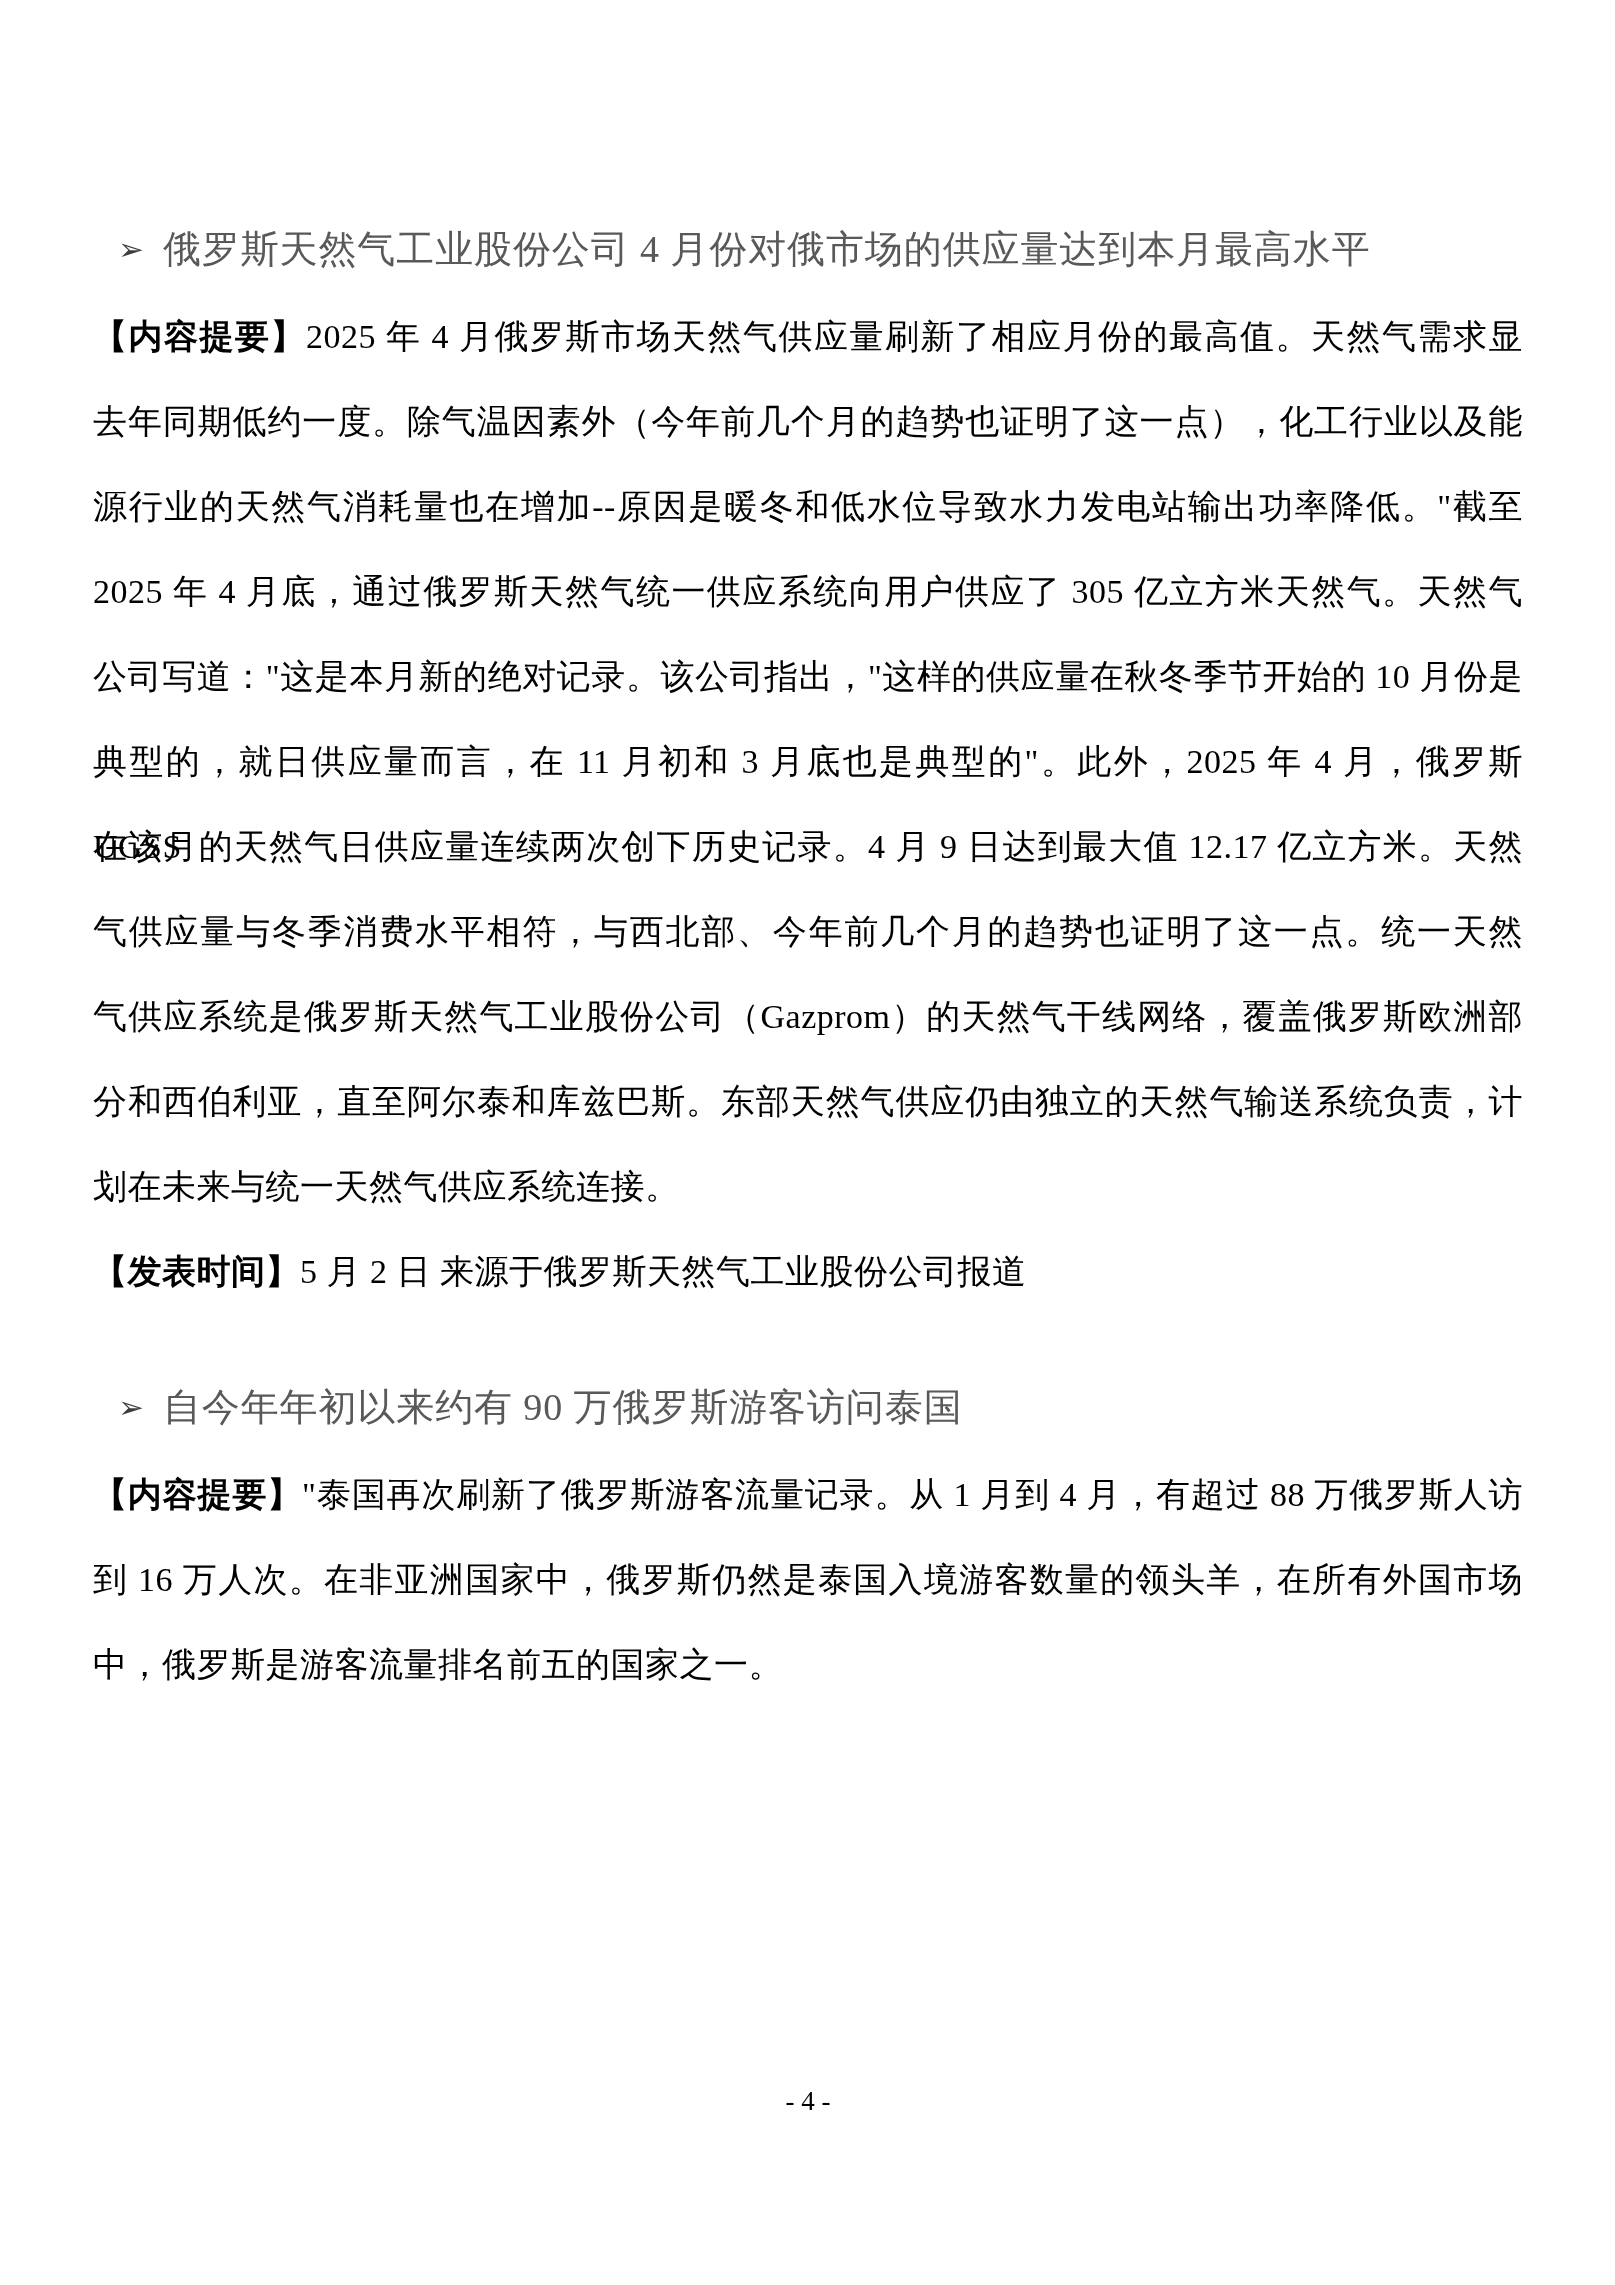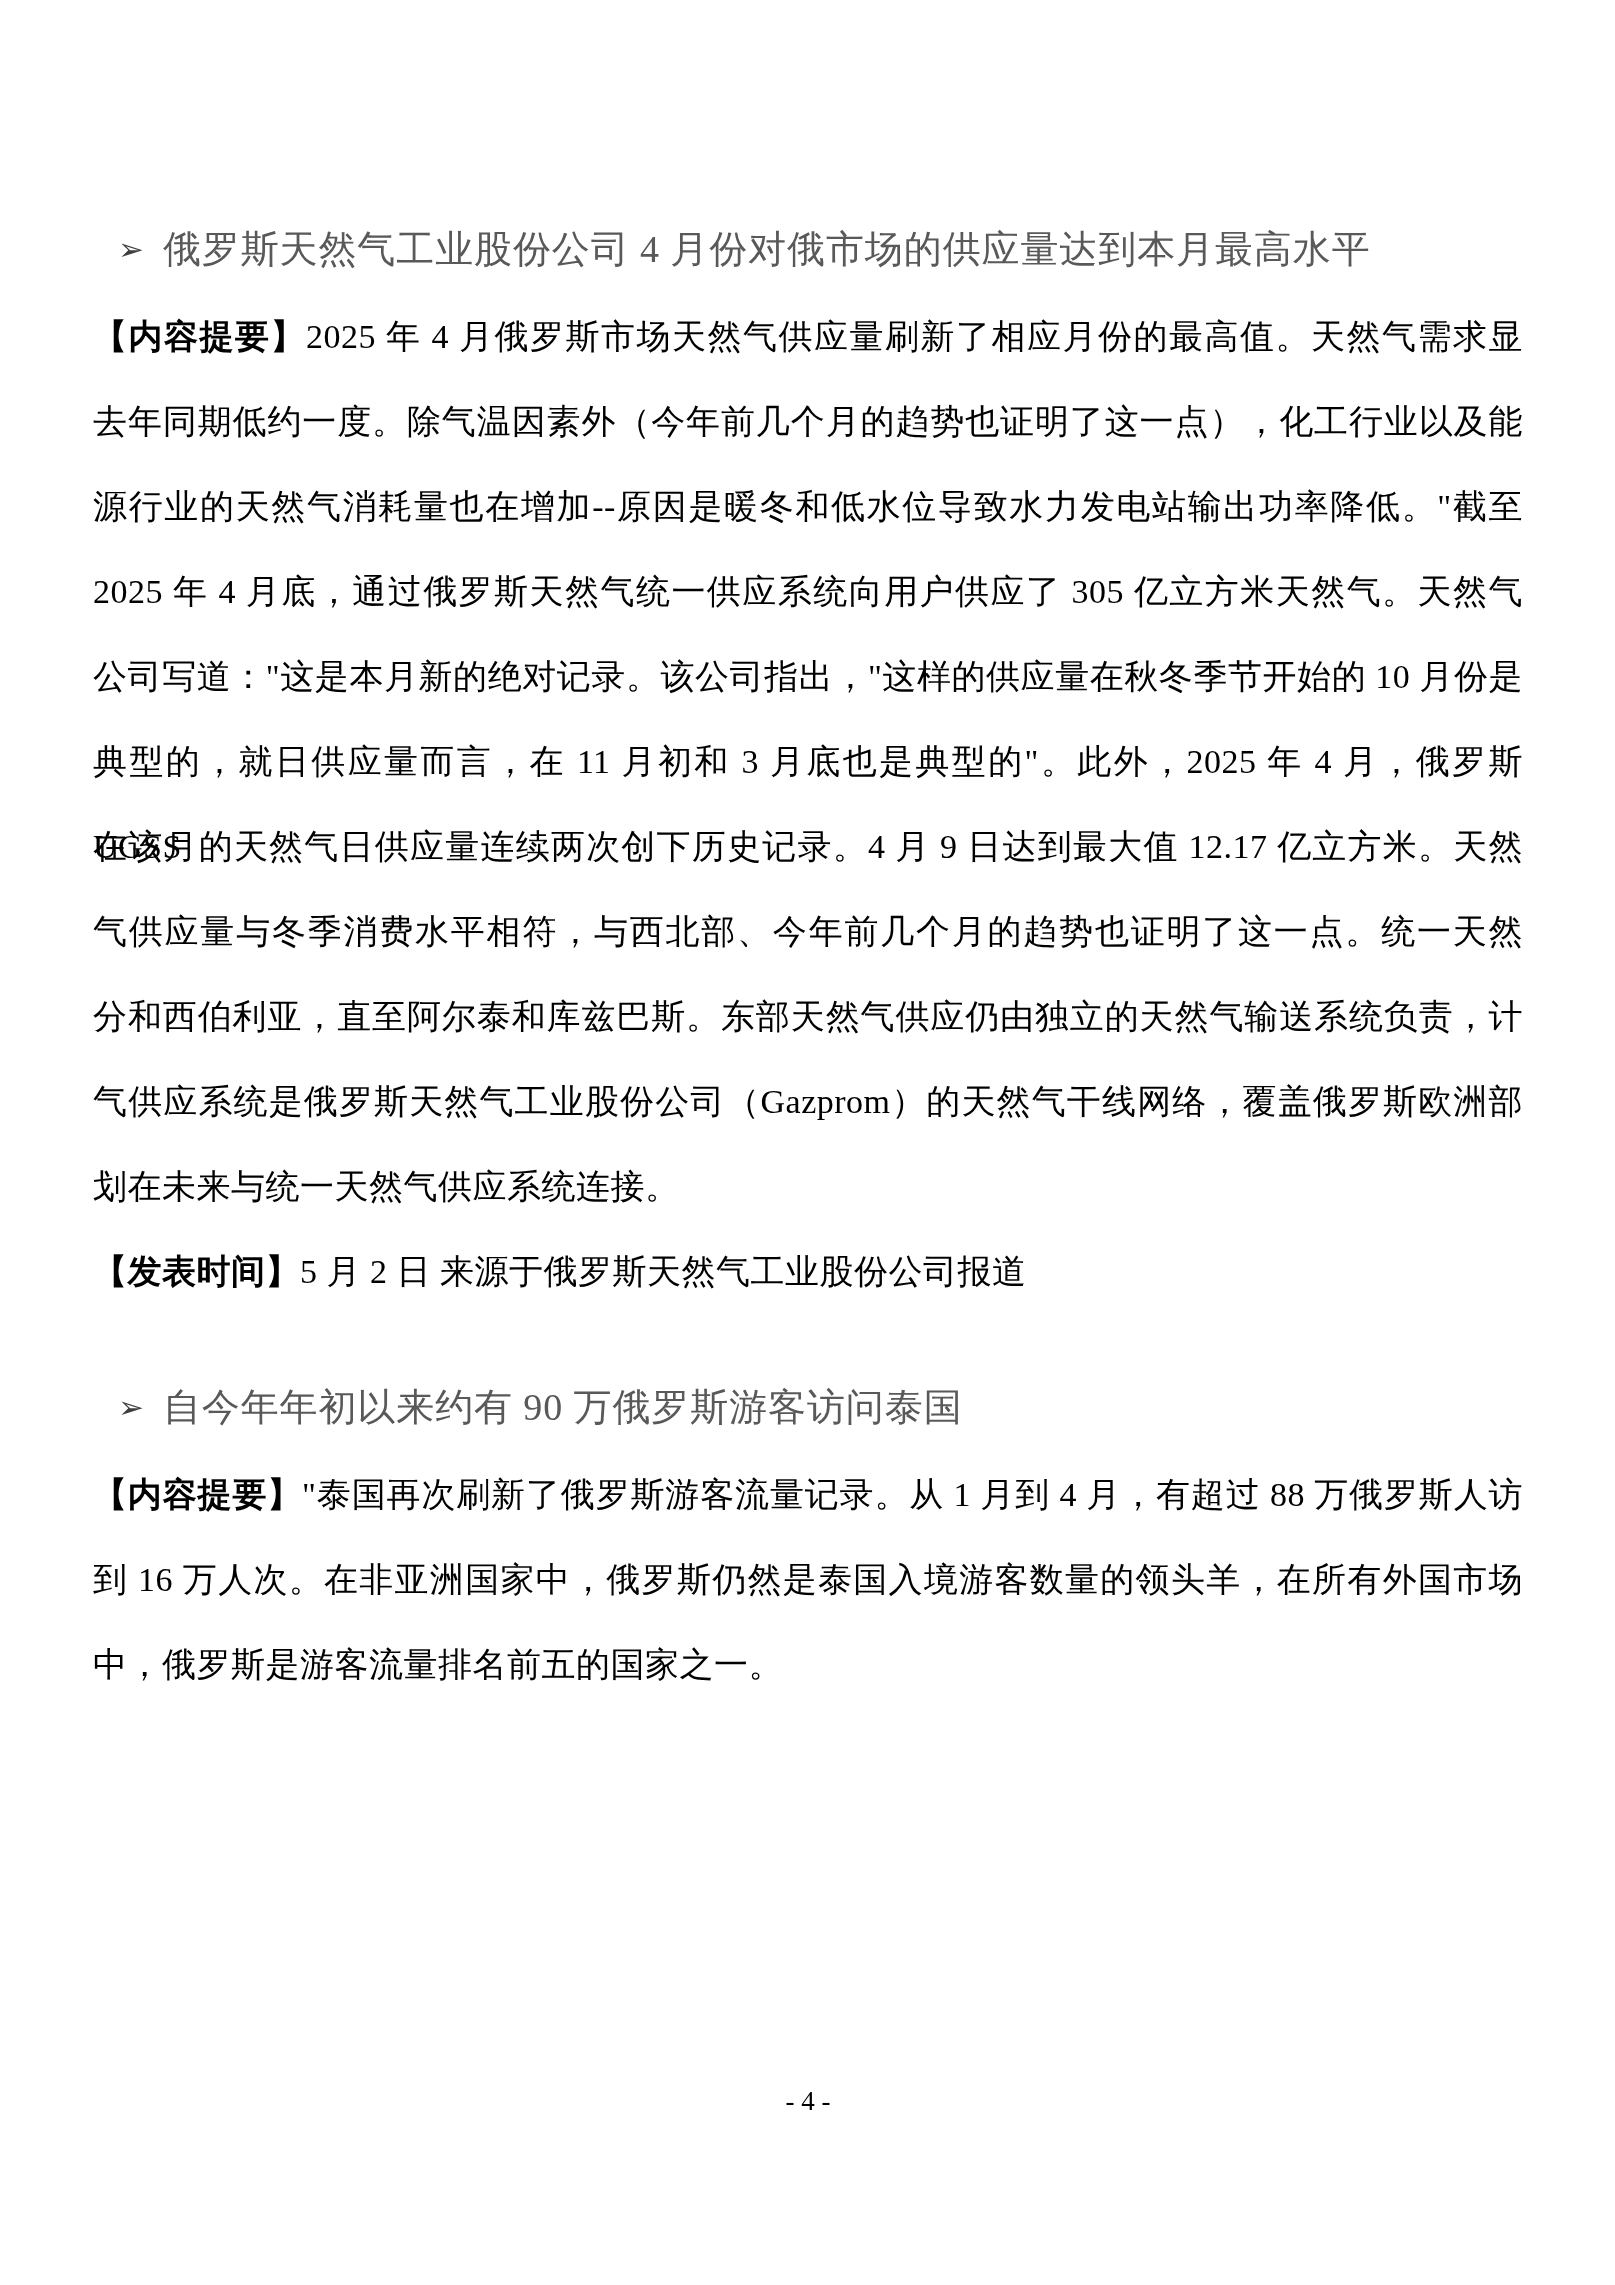--- a/index.html
+++ b/index.html
@@ -69,22 +69,22 @@
 
     <div class="para">
       <div class="line just"><span class="bold">【内容提要】</span><span>2025 年 4 月俄罗斯市场天然气供应量刷新了相应月份的最高值。天然气需求显</span></div>
       <div class="line just">去年同期低约一度。除气温因素外（今年前几个月的趋势也证明了这一点），化工行业以及能</div>
       <div class="line just">源行业的天然气消耗量也在增加--原因是暖冬和低水位导致水力发电站输出功率降低。"截至</div>
       <div class="line just">2025 年 4 月底，通过俄罗斯天然气统一供应系统向用户供应了 305 亿立方米天然气。天然气</div>
       <div class="line just">公司写道："这是本月新的绝对记录。该公司指出，"这样的供应量在秋冬季节开始的 10 月份是</div>
       <div class="line just">典型的，就日供应量而言，在 11 月初和 3 月底也是典型的"。此外，2025 年 4 月，俄罗斯 UGSS</div>
       <div class="line just">在该月的天然气日供应量连续两次创下历史记录。4 月 9 日达到最大值 12.17 亿立方米。天然</div>
       <div class="line just">气供应量与冬季消费水平相符，与西北部、今年前几个月的趋势也证明了这一点。统一天然</div>
+      <div class="line just">气供应系统是俄罗斯天然气工业股份公司（Gazprom）的天然气干线网络，覆盖俄罗斯欧洲部</div>
       <div class="line just">分和西伯利亚，直至阿尔泰和库兹巴斯。东部天然气供应仍由独立的天然气输送系统负责，计</div>
-      <div class="line just">气供应系统是俄罗斯天然气工业股份公司（Gazprom）的天然气干线网络，覆盖俄罗斯欧洲部</div>
       <div class="line">划在未来与统一天然气供应系统连接。</div>
     </div>
 
     <div class="line"><span class="bold">【发表时间】</span><span>5 月 2 日  来源于俄罗斯天然气工业股份公司报道</span></div>
   </section>
 
   <section>
     <h2 class="heading h-second">
       <span class="bullet">➢</span>
       <span>自今年年初以来约有 90 万俄罗斯游客访问泰国</span>

